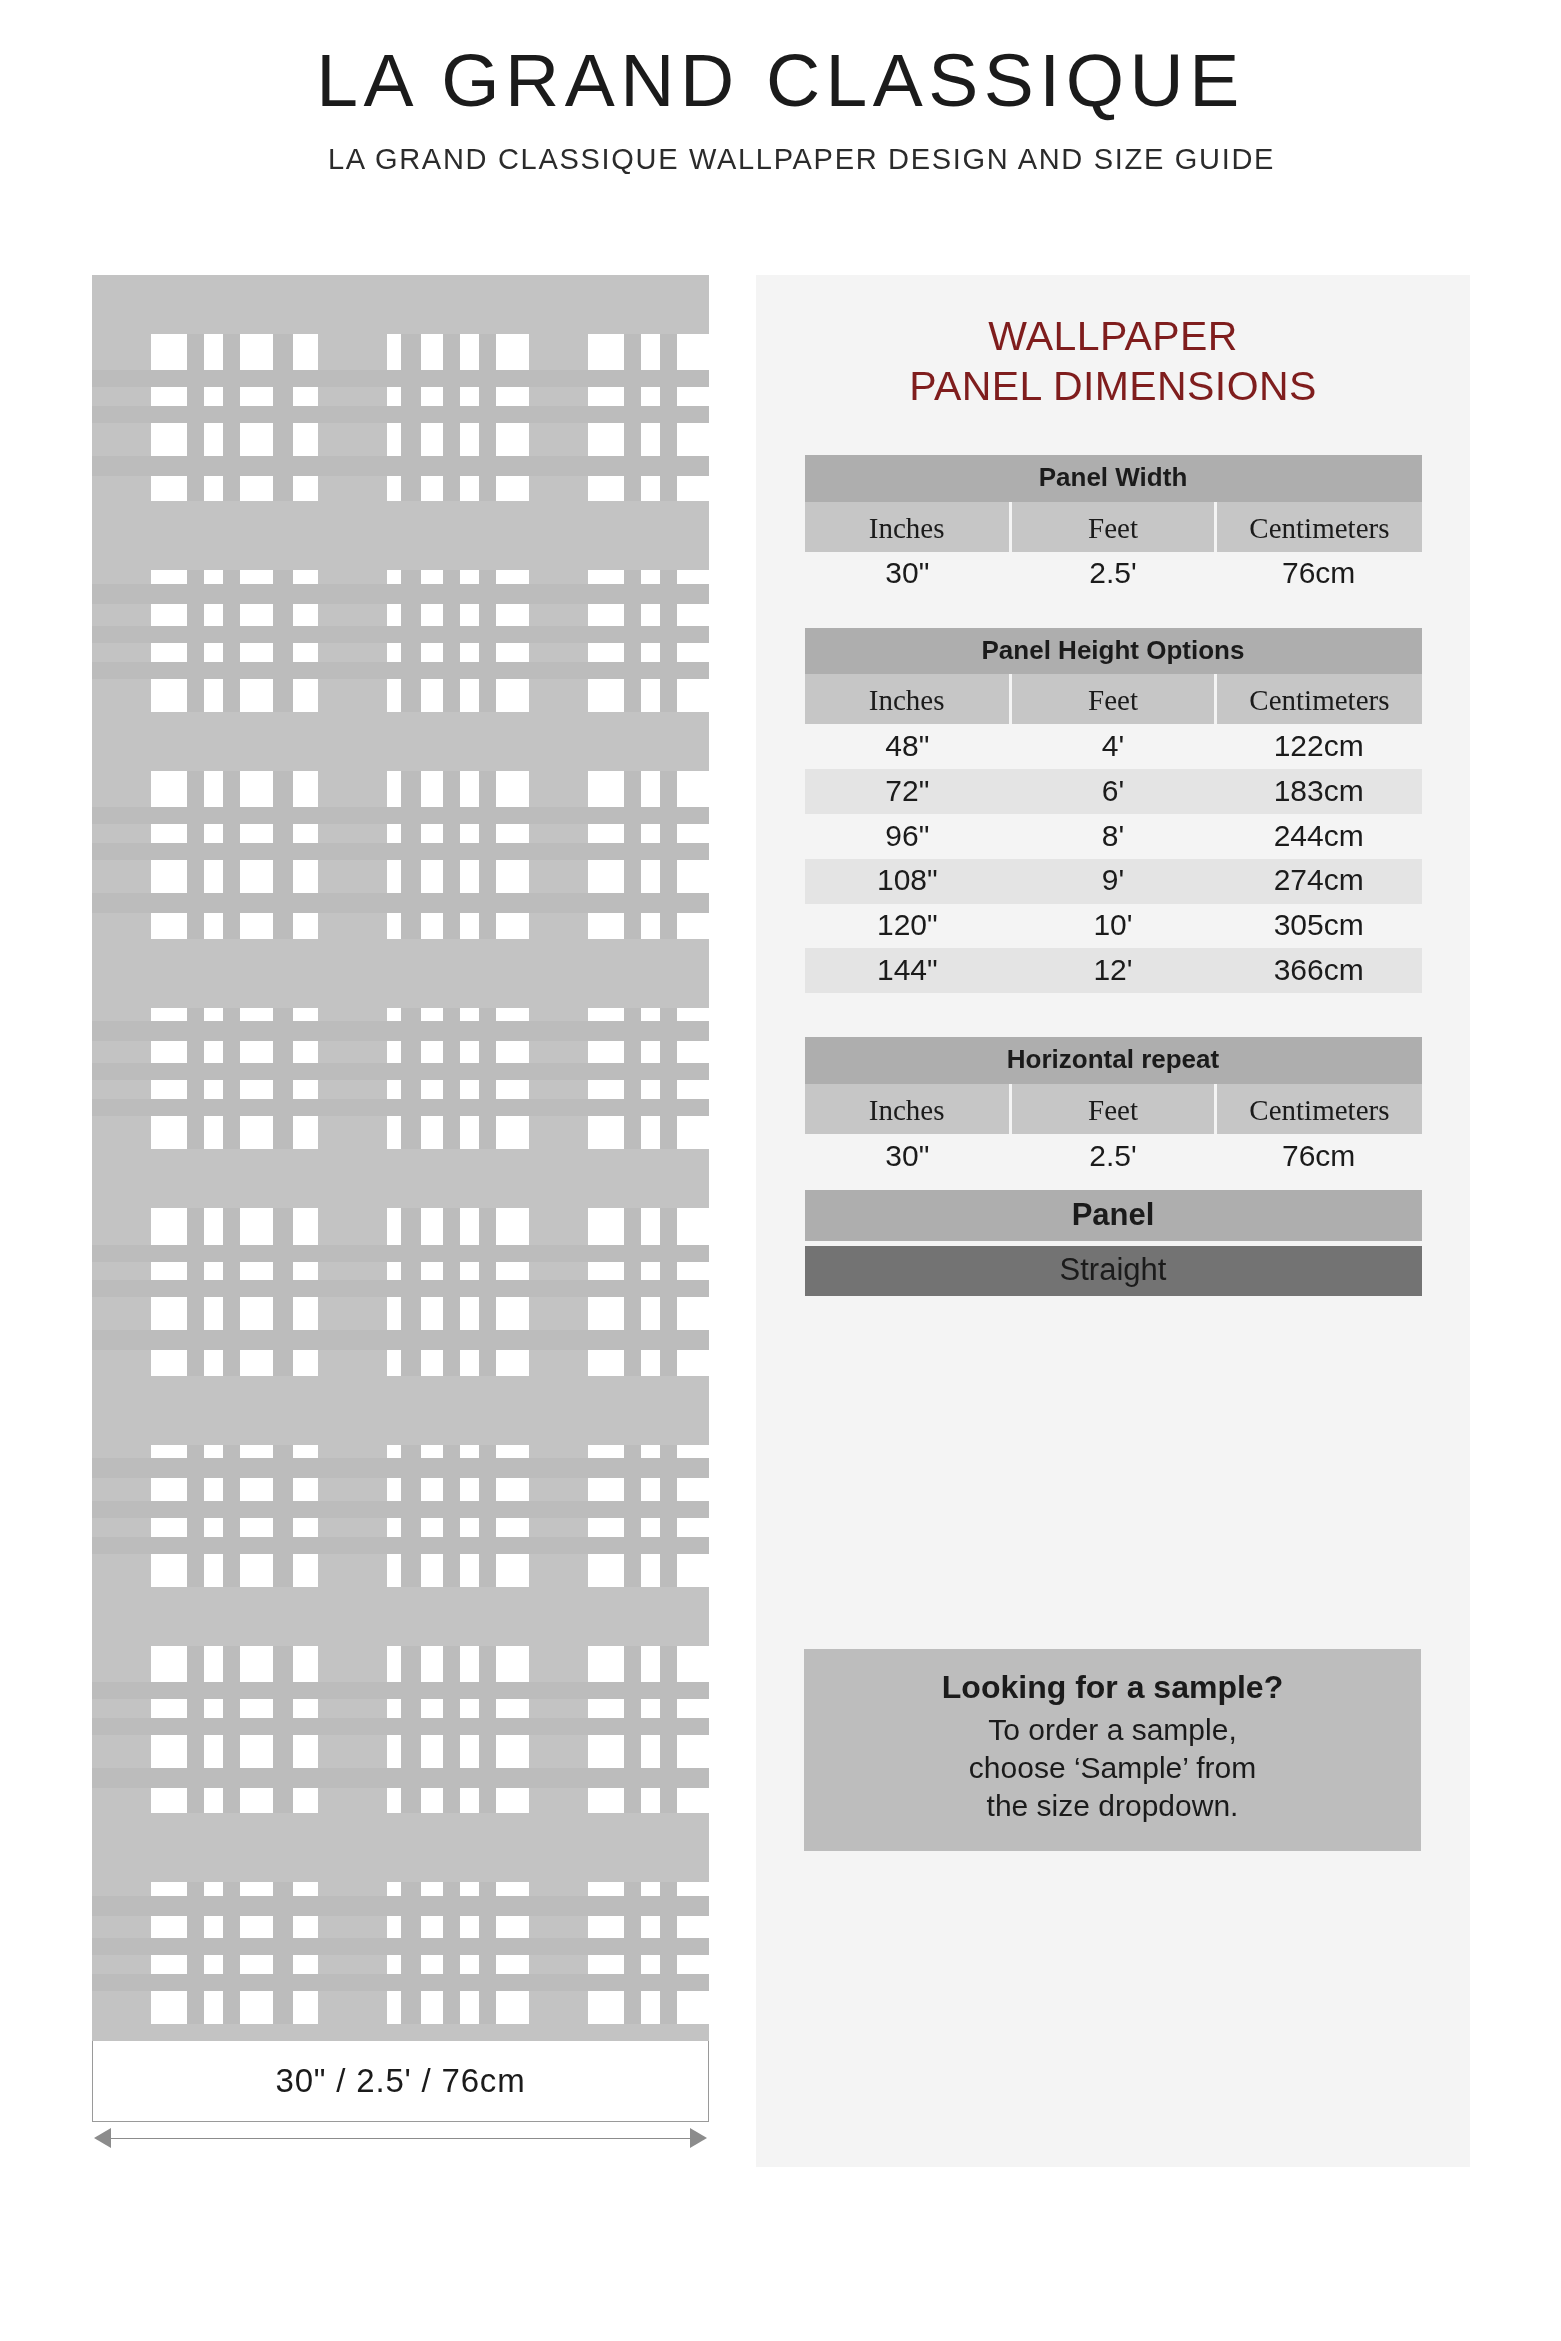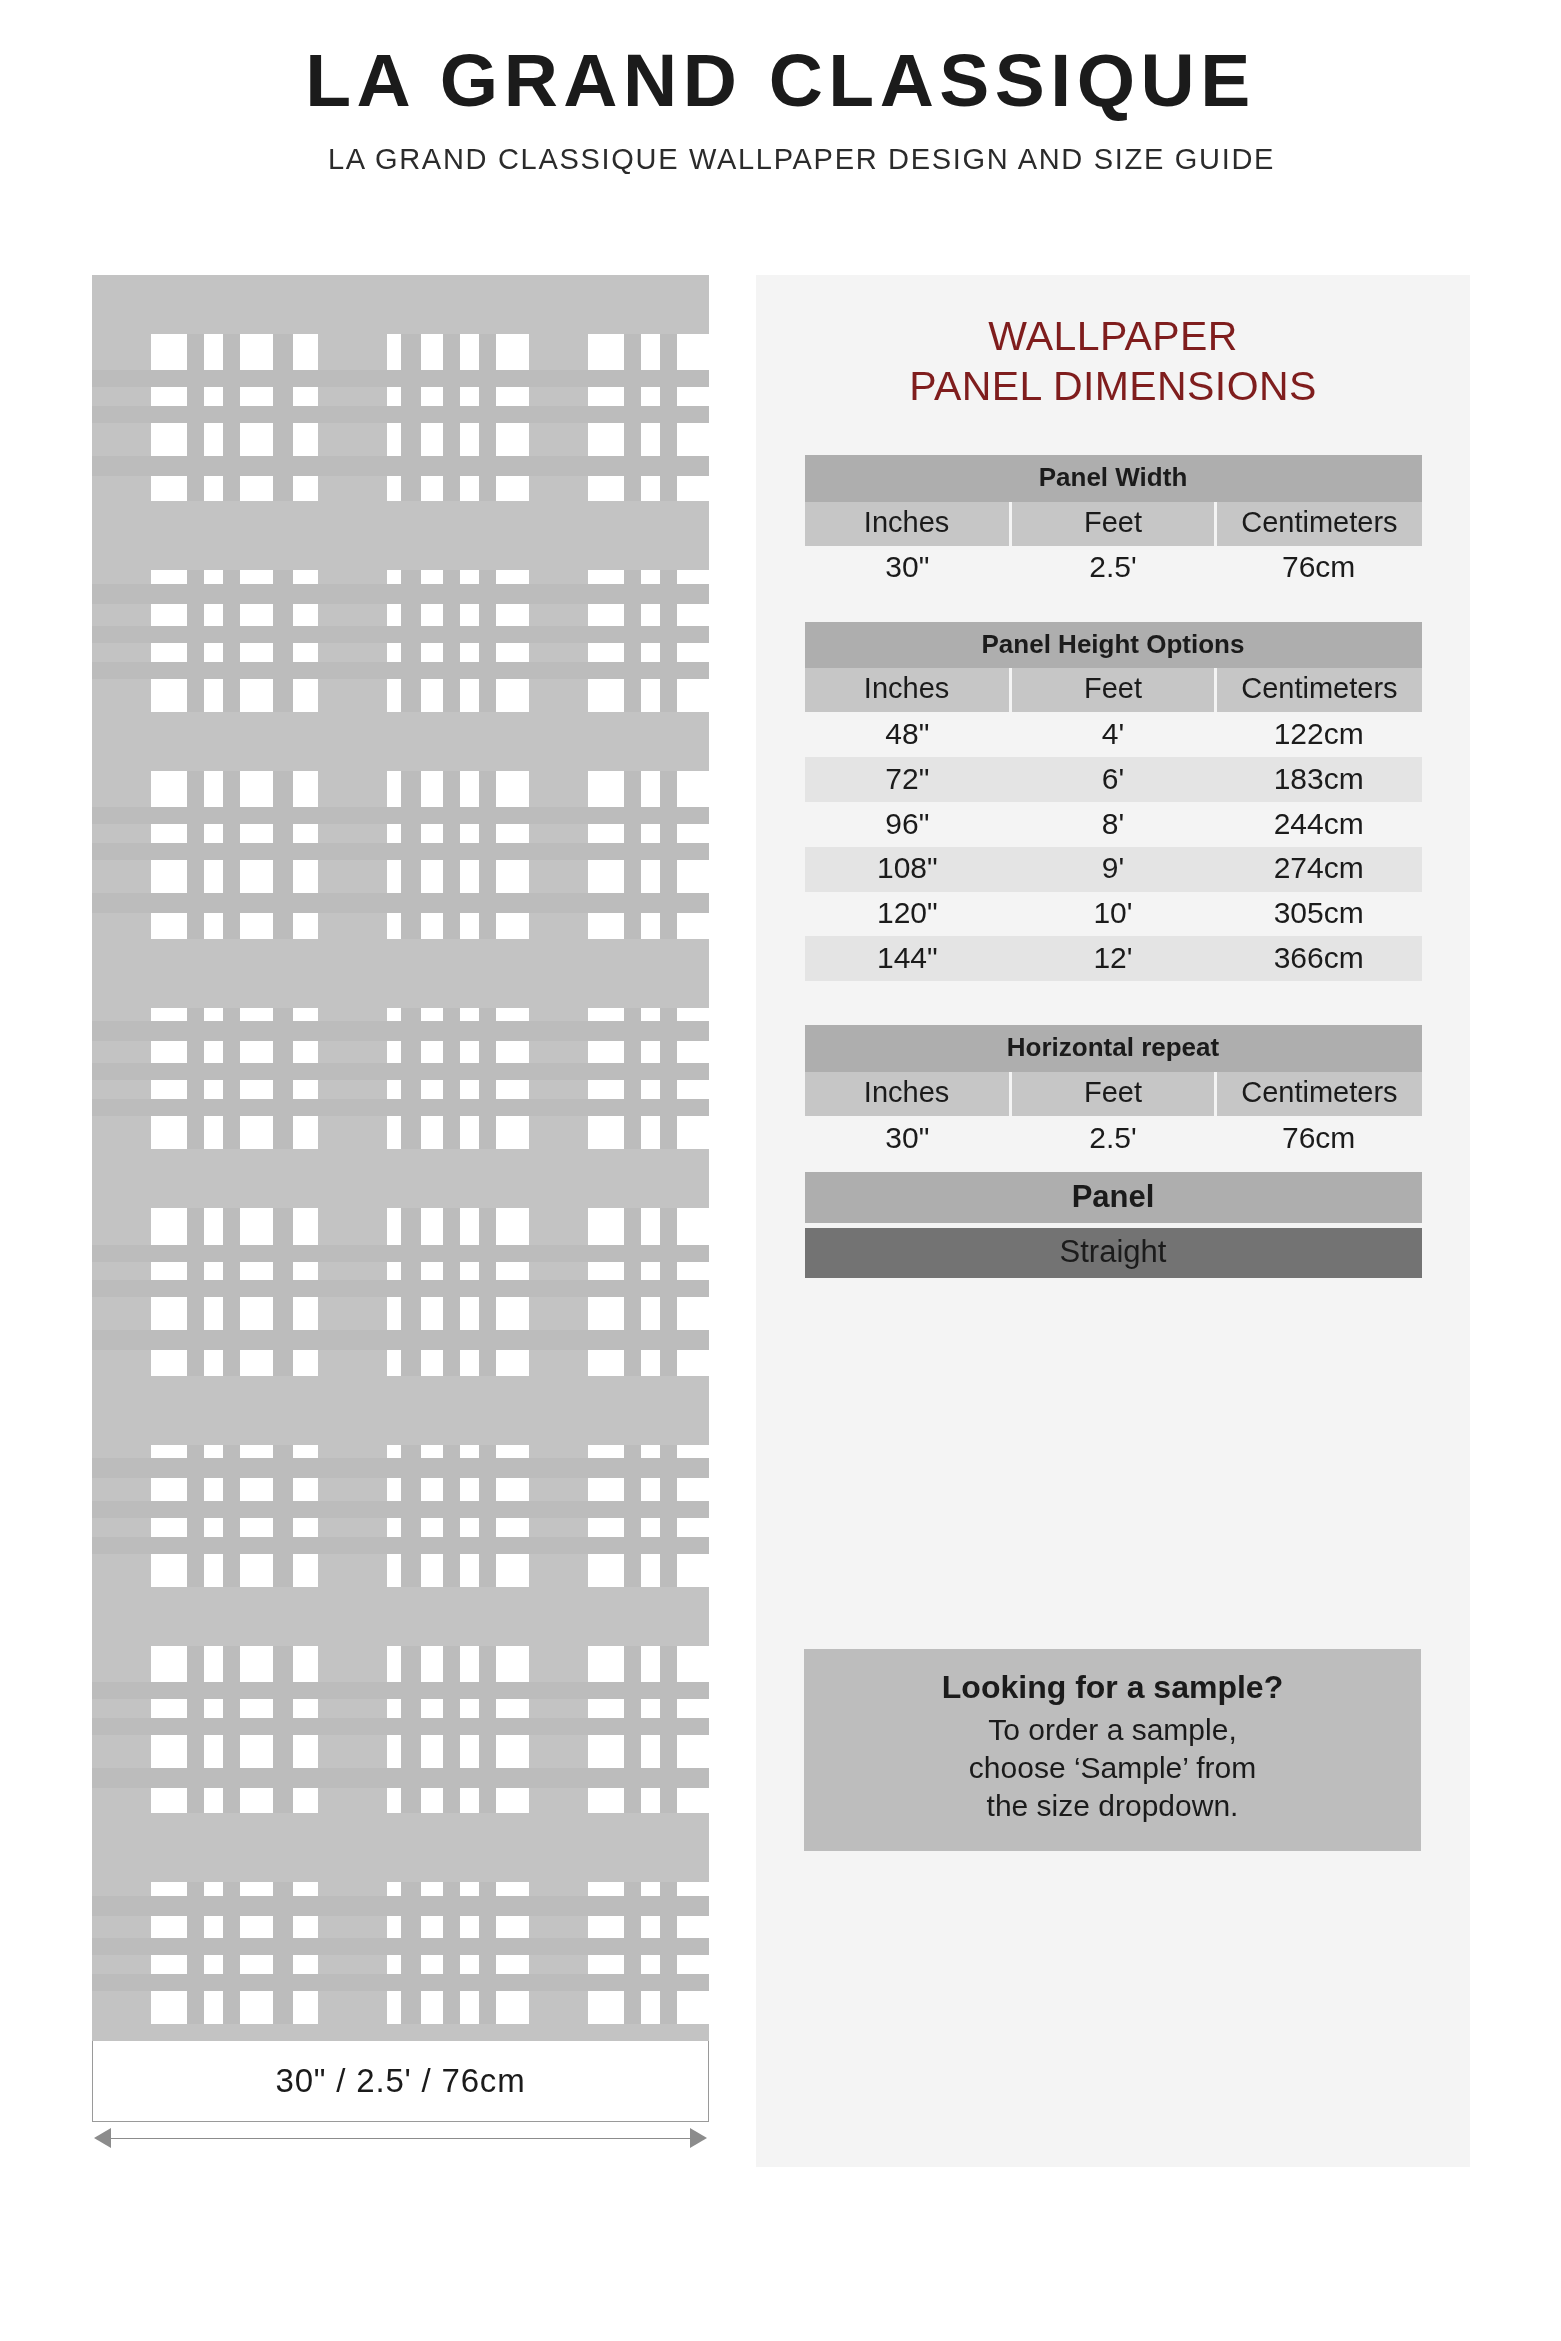--- a/index.html
+++ b/index.html
@@ -20,21 +20,21 @@
   }
 
   
   .header {
     padding-top: 41px;
     text-align: center;
   }
   .brand-title {
     font-size: 75px;
     letter-spacing: 5.5px;
-    font-weight: 700;
+    font-weight: 400;
     line-height: 1.05;
     color: #1b1b1b;
     font-family: "Liberation Sans", sans-serif;
   }
   .brand-sub {
     margin-top: 23.4px;
     font-size: 29px;
     letter-spacing: 1.7px;
     font-weight: 300;
     color: #2b2b2b;
@@ -146,22 +146,23 @@
     font-weight: bold;
     color: #1b1b1b;
     padding: 7px 0 8.6px;
   }
   .col-hdr td {
     background: #c6c6c6;
     text-align: center;
     font-size: 29px;
     font-weight: 300;
     color: #1b1b1b;
-    padding: 4px 0 7px;
+    padding: 10px 0 7px;
     border-right: 3.1px solid #f4f4f4;
+    font-family: Liberation Serif, serif;
   }
   .col-hdr td:last-child { border-right: none; }
 
   .row td {
     text-align: center;
     font-size: 30px;
     font-weight: 300;
     color: #1b1b1b;
     padding: 4.7px 0 6.2px;
     background: transparent;

